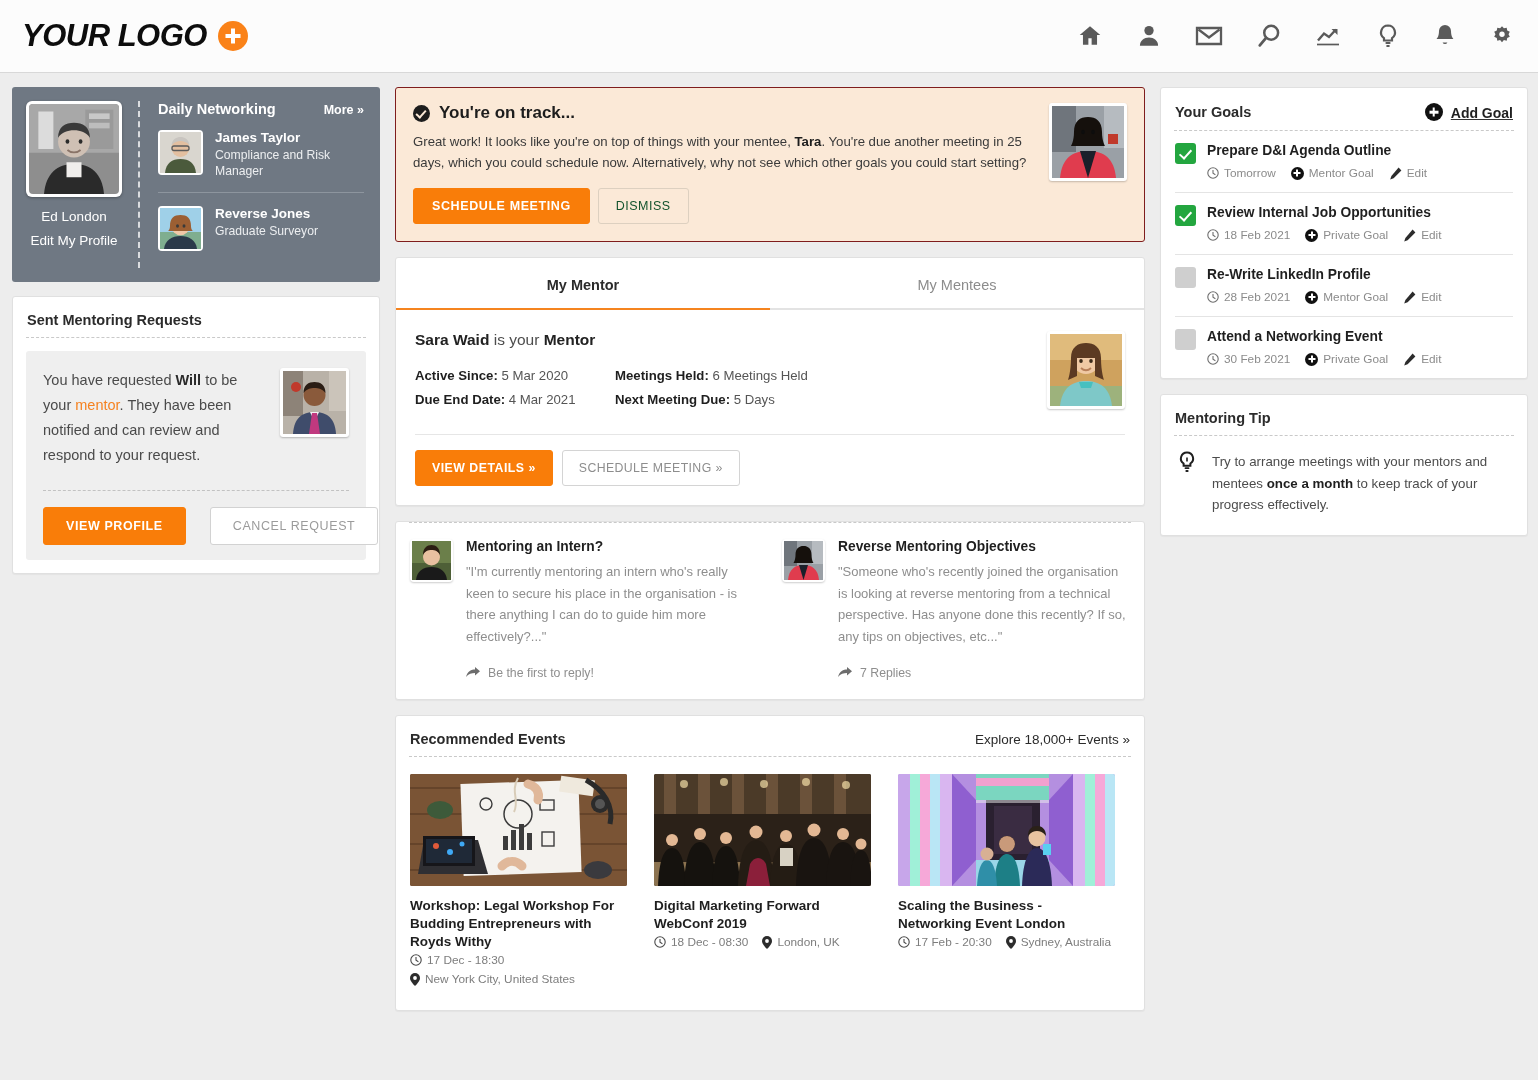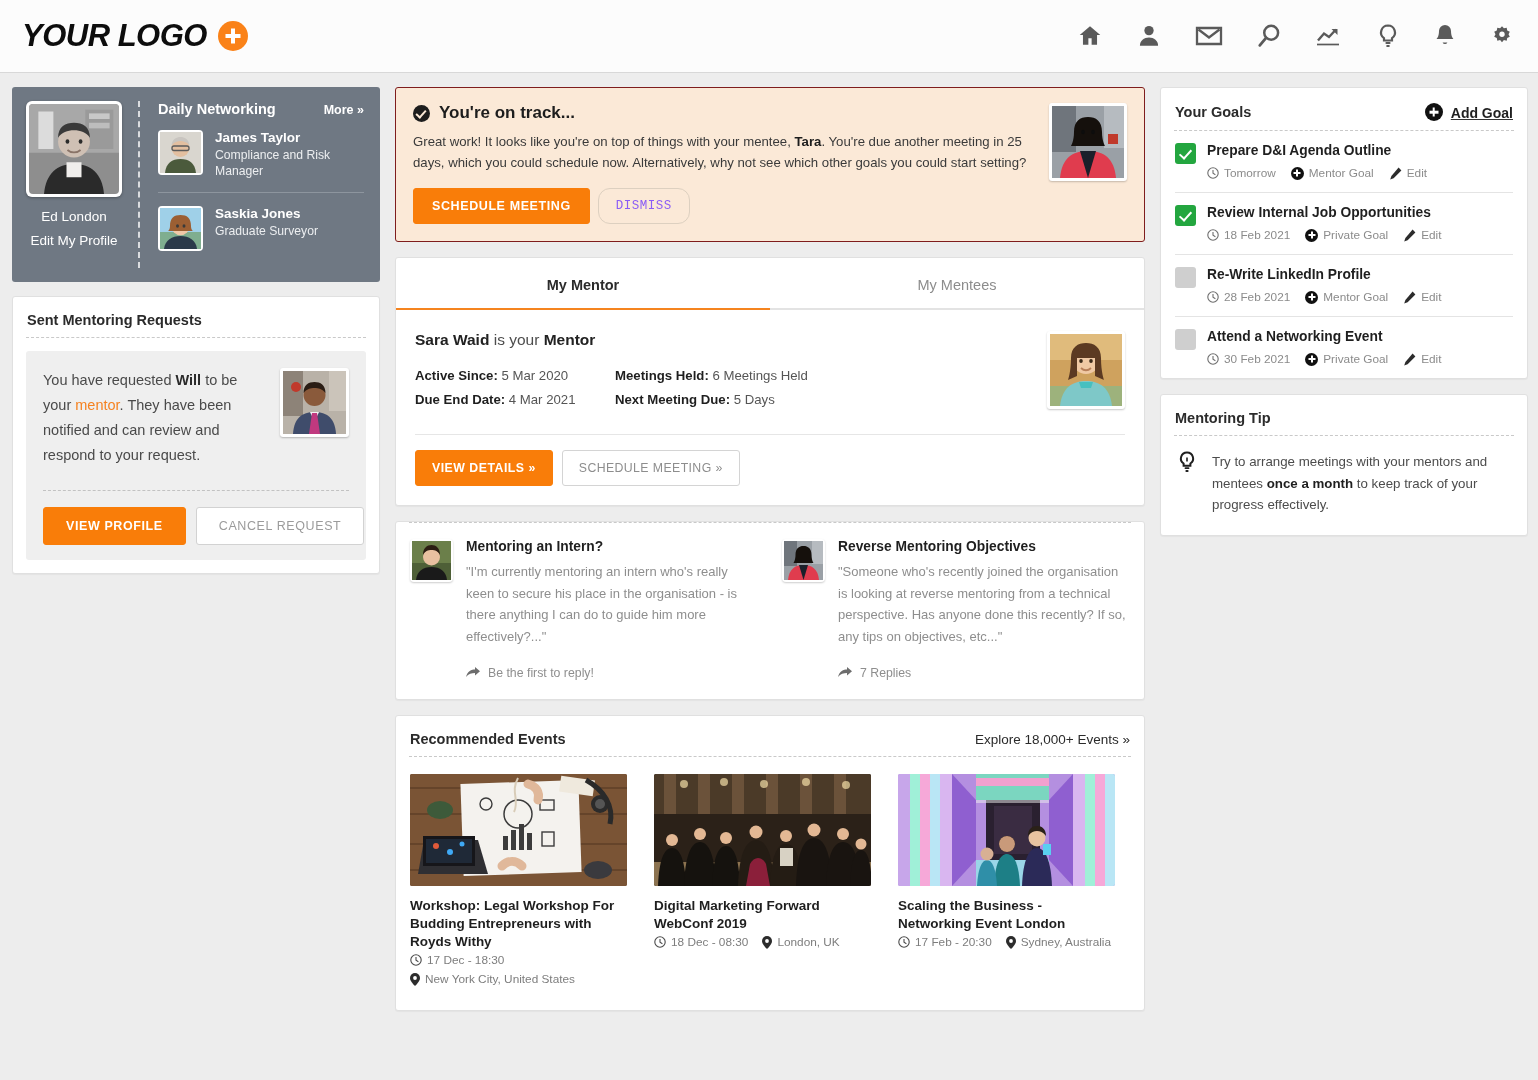--- a/index.html
+++ b/index.html
@@ -88,21 +88,21 @@
 
   
   .req-inner { background: #efefef; margin: 13px; border-radius: 3px; padding: 17px 17px 15px 17px; }
   .req-top { display: flex; gap: 12px; }
   .req-txt { font-size: 14.5px; line-height: 1.72; color: #4a4a4a; flex: 1; }
   .req-txt b { color: #2b2b2b; }
   .req-txt .lnk { color: #f58220; }
   .req-photo { width: 69px; height: 69px; border-radius: 3px; padding: 3px; background:#fff; flex: none;
                box-shadow: 0 1px 2px rgba(0,0,0,.25); }
   .req-dash { border-top: 1px dashed #c2c2c2; margin: 22px 0 16px 0; }
-  .req-btns { display: flex; gap: 10px; }
+  .req-btns { display: flex; gap: 24px; }
 
   .btn {
     font-family: "Liberation Sans", sans-serif; font-size: 12.5px; font-weight: bold;
     letter-spacing: .6px; border-radius: 3px; cursor: pointer; white-space: nowrap;
   }
   .btn-orange { background: #f97d09; color: #fff; border: 1px solid #f97d09; padding: 11px 22px; }
   .btn-ghost  { background: #fff; color: #9b9b9b; border: 1px solid #d2d2d2; padding: 11px 22px; font-weight: normal; }
 
   
   .banner { background: #fbe9d7; border: 1px solid #7f1d1d; border-radius: 3px; padding: 15px 17px 17px 17px;
@@ -110,23 +110,23 @@
   .banner-main { flex: 1; }
   .banner-title { display: flex; align-items: center; gap: 9px; font-size: 17px; font-weight: bold; color: #1d1d1d; }
   .check-circle { width: 17px; height: 17px; border-radius: 50%; background: #1d1d1d; position: relative; flex: none; }
   .check-circle::after {
     content: ""; position: absolute; left: 4.5px; top: 3.5px; width: 4px; height: 8px;
     border: solid #fbe9d7; border-width: 0 2px 2px 0; transform: rotate(42deg);
   }
   .banner-body { font-size: 13.2px; line-height: 1.62; color: #3a3a3a; margin-top: 8px; max-width: 625px; }
   .banner-body b { color: #1d1d1d; }
   .banner-btns { display: flex; gap: 8px; margin-top: 14px; }
-  .btn-dismiss { background: transparent; color: #8b5cf6; border: 1px solid #ddd0c0; padding: 9px 17px;
-                 font-size: 12.5px; font-weight: normal; border-radius: 12px; letter-spacing: .5px; cursor: pointer;
-                 font-family: Liberation Mono, monospace; }
+  .btn-dismiss { background: transparent; color: #14532d; border: 1px solid #ddd0c0; padding: 9px 17px;
+                 font-size: 12.5px; font-weight: normal; border-radius: 3px; letter-spacing: .5px; cursor: pointer;
+                 font-family: Liberation Sans, sans-serif; }
   .banner-photo { width: 78px; height: 78px; padding: 3px; background: #fff; border-radius: 3px; flex: none;
                   box-shadow: 0 1px 2px rgba(0,0,0,.22); }
 
   
   .tabs { display: flex; }
   .tab { flex: 1; text-align: center; padding: 19px 0 15px 0; font-size: 14.5px; cursor: pointer;
          border-bottom: 2px solid #e3e3e3; color: #8c8c8c; }
   .tab.active { color: #2b2b2b; font-weight: bold; border-bottom-color: #f5841f; }
   .mentor-body { padding: 21px 19px 0 19px; display: flex; }
   .mentor-info { flex: 1; }
@@ -312,21 +312,21 @@
               <rect width="41" height="41" fill="#9fd0e8"></rect>
               <rect y="24" width="41" height="17" fill="#7fae8f"></rect>
               <path d="M4 41c1-9 8-13 16.5-13S36 32 37 41z" fill="#2b3a4a"></path>
               <circle cx="20.5" cy="18" r="9.2" fill="#f0c8a8"></circle>
               <path d="M10 18c0-8 4-11 10.5-11S31 10 31 18c0 4 2 5 2 5H8s2-1 2-5z" fill="#9c5f33"></path>
               <ellipse cx="17.5" cy="18" rx="1.5" ry="1.8" fill="#3a3a3a"></ellipse>
               <ellipse cx="24" cy="18" rx="1.5" ry="1.8" fill="#3a3a3a"></ellipse>
             </svg>
           </div>
           <div>
-            <div class="net-name">Saskia Jones</div>
+            <div class="net-name">Reverse Jones</div>
             <div class="net-role">Graduate Surveyor</div>
           </div>
         </div>
       </div>
     </div>
 
     <div class="card" style="margin-top:14px">
       <div class="card-hd">
         <h3>Sent Mentoring Requests</h3>
       </div>

